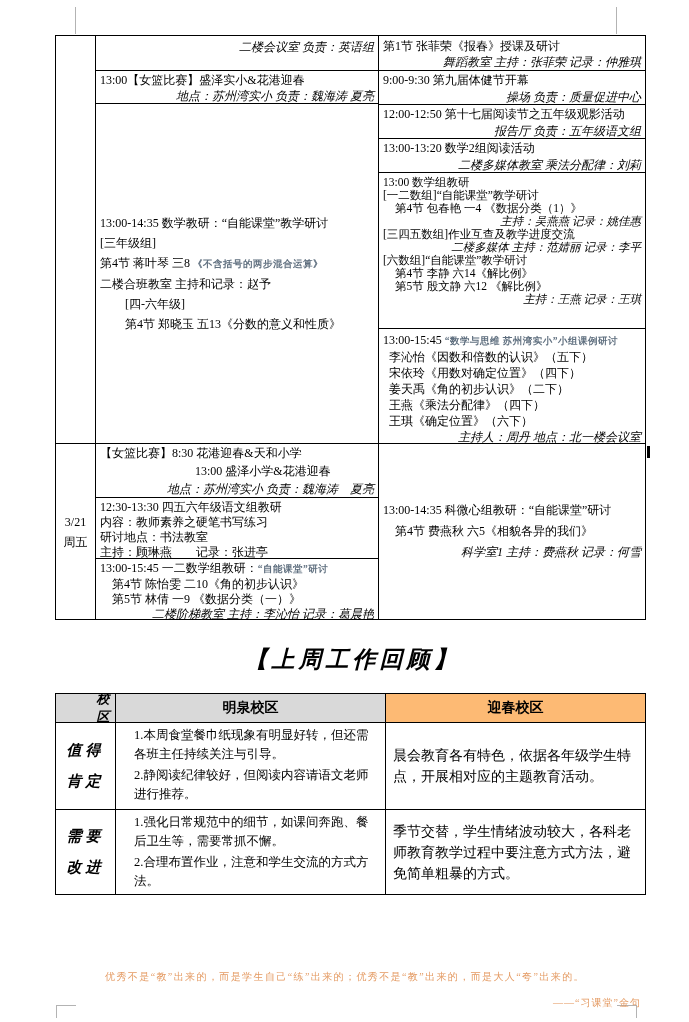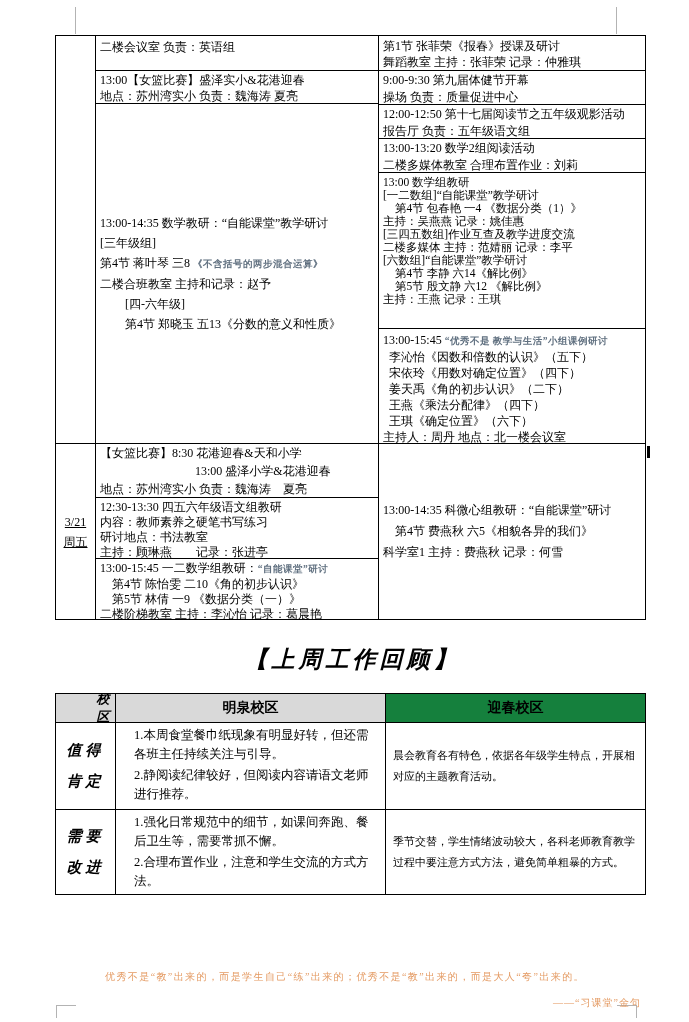--- a/index.html
+++ b/index.html
@@ -3,22 +3,22 @@
 <meta charset="utf-8">
 <style>
   html,body{margin:0;padding:0;background:#fff;}
   body{width:689px;height:1022px;position:relative;font-family:"Liberation Serif",serif;color:#000;overflow:hidden;}
   .tbl{position:absolute;border:1px solid #000;box-sizing:border-box;display:flex;background:#fff;}
   .col{display:flex;flex-direction:column;box-sizing:border-box;}
   .col.bR{border-right:1px solid #000;}
   .cell{box-sizing:border-box;padding:0 4px;font-size:12px;overflow:hidden;}
   .cell.bb{border-bottom:1px solid #000;}
   .ln{white-space:nowrap;}
-  .r{text-align:left;}
-  .c{text-align:left;text-decoration:underline;}
+  .r{text-align:right;font-style:italic;}
+  .c{text-align:left;}
   .i{padding-left:12px;}
   .i6{padding-left:6px;}
   .i25{padding-left:25px;}
   .ib{padding-left:95px;}
   .sm{font-size:9.5px;color:#5f6f7f;font-weight:bold;letter-spacing:0.5px;}
   .lh13{line-height:13px;font-size:11.5px;}
   .lh15{line-height:15px;}
   .lh16{line-height:16px;}
   .lh17{line-height:17px;}
   .lh18{line-height:18px;}
@@ -49,21 +49,21 @@
   .rlabel{width:60px;}
   .rm{width:270px;}
   .ry{flex:1;}
   .hcell{height:29px;background:#d9d9d9;display:flex;align-items:center;justify-content:center;font-weight:bold;font-size:14px;}
   .hcell.k{font-size:13px;letter-spacing:3px;}
   .body1{height:87px;}
   .body2{flex:1;}
   .labcell{display:flex;flex-direction:column;align-items:center;justify-content:center;font-size:15px;line-height:31px;letter-spacing:4px;}
   .mcell{font-size:12.5px;line-height:19px;padding:3px 6px;}
   .mcell p{margin:0 0 2px 12px;}
-  .ycell{font-size:11px;line-height:21px;padding:2px 7px;display:flex;flex-direction:column;justify-content:center;}
+  .ycell{font-size:14px;line-height:21px;padding:2px 7px;display:flex;flex-direction:column;justify-content:center;}
   
   #review-title{position:absolute;left:8px;top:644px;width:689px;text-align:center;font-size:23px;letter-spacing:4px;}
   
   #footer{position:absolute;left:49px;top:970px;width:592px;font-size:10px;}
   #footer .q{text-align:center;letter-spacing:1.4px;white-space:nowrap;}
   #footer .a{text-align:right;margin-top:12px;letter-spacing:1px;}
   
   .cm{position:absolute;}
   #cm-tl{left:75px;top:7px;height:27px;border-left:1px solid #b3b3b3;}
   #cm-tr{left:616px;top:7px;height:27px;border-left:1px solid #b3b3b3;}
@@ -133,36 +133,36 @@
     <div class="cell bb cR2 lh17">
       <div class="ln">9:00-9:30 第九届体健节开幕</div>
       <div class="ln r">操场 负责：质量促进中心</div>
     </div>
     <div class="cell bb cR3 lh17">
       <div class="ln">12:00-12:50 第十七届阅读节之五年级观影活动</div>
       <div class="ln r">报告厅 负责：五年级语文组</div>
     </div>
     <div class="cell bb cR4 lh17">
       <div class="ln">13:00-13:20 数学2组阅读活动</div>
-      <div class="ln r">二楼多媒体教室 合理布置作业：刘莉</div>
+      <div class="ln r">二楼多媒体教室 乘法分配律：刘莉</div>
     </div>
     <div class="cell bb cR5 lh13">
       <div class="ln">13:00 数学组教研</div>
       <div class="ln">[一二数组]“自能课堂”教学研讨</div>
       <div class="ln i">第4节 包春艳 一4 《数据分类（1）》</div>
       <div class="ln r">主持：吴燕燕 记录：姚佳惠</div>
       <div class="ln">[三四五数组]作业互查及教学进度交流</div>
       <div class="ln r">二楼多媒体 主持：范婧丽 记录：李平</div>
       <div class="ln">[六数组]“自能课堂”教学研讨</div>
       <div class="ln i">第4节 李静 六14《解比例》</div>
       <div class="ln i">第5节 殷文静 六12 《解比例》</div>
       <div class="ln r">主持：王燕 记录：王琪</div>
     </div>
     <div class="cell bb cR6 lh16">
-      <div class="ln"><span>13:00-15:45</span> <span class="sm" style="color: rgb(95, 111, 127);">“优秀不是 教学与生活”小组课例研讨</span></div>
+      <div class="ln"><span>13:00-15:45</span> <span class="sm" style="color: rgb(95, 111, 127);">“数学与思维 苏州湾实小”小组课例研讨</span></div>
       <div class="ln i6">李沁怡《因数和倍数的认识》（五下）</div>
       <div class="ln i6">宋依玲《用数对确定位置》（四下）</div>
       <div class="ln i6">姜天禹《角的初步认识》（二下）</div>
       <div class="ln i6">王燕《乘法分配律》（四下）</div>
       <div class="ln i6">王琪《确定位置》（六下）</div>
       <div class="ln r">主持人：周丹 地点：北一楼会议室</div>
     </div>
     <div class="cell cR7 lh21 vcenter">
       <div class="ln">13:00-14:35 科微心组教研：“自能课堂”研讨</div>
       <div class="ln i">第4节 费燕秋 六5《相貌各异的我们》</div>
@@ -193,21 +193,21 @@
       <p>1.本周食堂餐巾纸现象有明显好转，但还需各班主任持续关注与引导。</p>
       <p>2.静阅读纪律较好，但阅读内容请语文老师进行推荐。</p>
     </div>
     <div class="cell body2 mcell">
       <p>1.强化日常规范中的细节，如课间奔跑、餐后卫生等，需要常抓不懈。</p>
       <p>2.合理布置作业，注意和学生交流的方式方法。</p>
     </div>
   </div>
 
   <div class="col ry">
-    <div class="cell hcell bb" style="background: #15803d;">迎春校区</div>
+    <div class="cell hcell bb" style="background: #fdba74;">迎春校区</div>
     <div class="cell bb body1 ycell">
       <div>晨会教育各有特色，依据各年级学生特点，开展相对应的主题教育活动。</div>
     </div>
     <div class="cell body2 ycell">
       <div>季节交替，学生情绪波动较大，各科老师教育教学过程中要注意方式方法，避免简单粗暴的方式。</div>
     </div>
   </div>
 </div>
 
 <div id="footer" style="color: rgb(228, 154, 98);">

